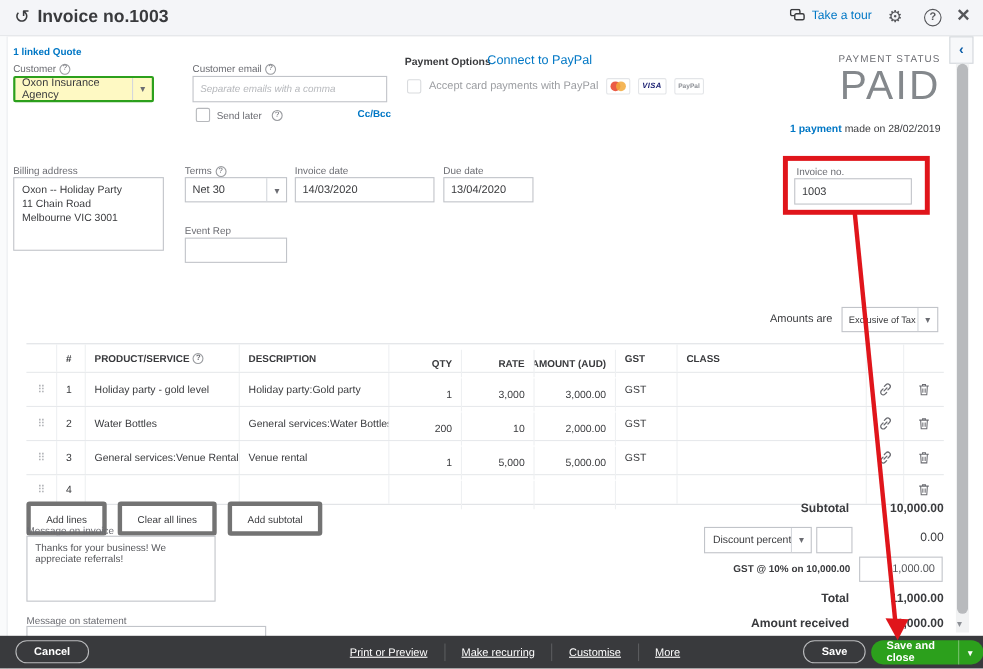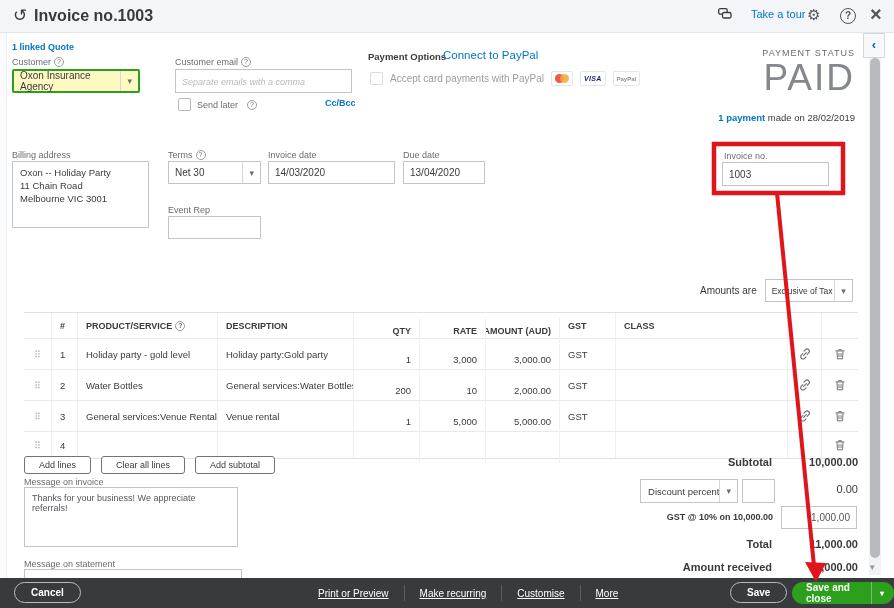--- a/index.html
+++ b/index.html
@@ -4,21 +4,21 @@
 <style>
   * { margin:0; padding:0; box-sizing:border-box; }
   html,body { background:#fff; }
   body { font-family:"Liberation Sans", sans-serif; color:#393a3d; }
   .screen { position:relative; width:894px; height:608px; background:#fff; overflow:hidden; }
 
   
   .topbar { position:absolute; left:0; top:0; width:894px; height:33px; background:#f4f5f8; border-bottom:1px solid #e3e5e8; }
   .history-icon { position:absolute; left:13px; top:5px; font-size:17px; color:#393a3d; }
   .page-title { position:absolute; left:34px; top:7px; font-size:16px; font-weight:bold; color:#393a3d; }
-  .tour { position:absolute; left:718px; top:8px; display:flex; align-items:center; gap:19px; color:#0077c5; font-size:11px; cursor:pointer; }
+  .tour { position:absolute; left:718px; top:8px; display:flex; align-items:center; gap:6px; color:#0077c5; font-size:11px; cursor:pointer; }
   .hdr-ic { position:absolute; top:6px; color:#55565a; font-size:15px; cursor:pointer; }
   .gear { left:807px; }
   .help-circle { left:840px; top:8px; width:16px; height:16px; border:1.4px solid #55565a; border-radius:50%; font-size:10px; font-weight:bold; text-align:center; line-height:13px; color:#55565a; }
   .close-x { left:870px; top:3px; font-size:20px; font-weight:bold; }
 
   
   .lbl { font-size:9px; color:#6b6c72; }
   .qmark { display:inline-block; width:10px; height:10px; border:1px solid #9a9ca0; border-radius:50%; font-size:7px; line-height:8px; text-align:center; color:#6b6c72; vertical-align:1px; margin-left:3px; }
   .blue { color:#0077c5; }
   .box { border:1px solid #c1c4c9; background:#fff; font-size:10px; color:#393a3d; }
@@ -89,25 +89,25 @@
   .thead { height:26px; }
   .thead > div { font-size:9px; font-weight:bold; color:#393a3d; }
   .tr-data { height:31px; }
   .tr-empty { height:26px; }
   .r { justify-content:flex-end; text-align:right;margin-top:10px; }
   .drag { color:#b0b2b6; font-size:10px; justify-content:center; }
   .rowicon { justify-content:center; cursor:pointer; }
   .rowicon svg { width:14px; height:14px; }
 
   .tbl-btns { position:absolute; left:24px; top:456px; display:flex; gap:10px; }
-  .tbl-btn { height:18px; padding:0 14px; border:1px solid #737373; border-radius:3px; background:#fff; font-size:9px; color:#393a3d; display:flex; align-items:center; cursor:pointer; }
+  .tbl-btn { height:31px; padding:0 14px; border:4px solid #737373; border-radius:3px; background:#fff; font-size:9px; color:#393a3d; display:flex; align-items:center; cursor:pointer; }
 
   
   .msg-inv-lbl { position:absolute; left:24px; top:477px; }
-  .msg-inv { position:absolute; left:24px; top:487px; width:214px; height:60px; padding:5px 7px; font-size:9px; color:#55565a; }
+  .msg-inv { position:absolute; left:24px; top:487px; width:172px; height:60px; padding:5px 7px; font-size:9px; color:#55565a; }
   .msg-stmt-lbl { position:absolute; left:24px; top:559px; }
   .msg-stmt { position:absolute; left:24px; top:569px; width:218px; height:20px; }
 
   
   .tot-line { position:absolute; display:flex; align-items:center; }
   .tot-lbl { font-size:11px; font-weight:bold; text-align:right; }
   .tot-val { font-size:11px; font-weight:bold; text-align:right; }
   .subtotal-lbl { left:620px; top:456px; width:152px; }
   .subtotal-val { left:760px; top:456px; width:98px; }
   .discount-select { position:absolute; left:640px; top:479px; width:98px; height:24px;justify-content:center; }

